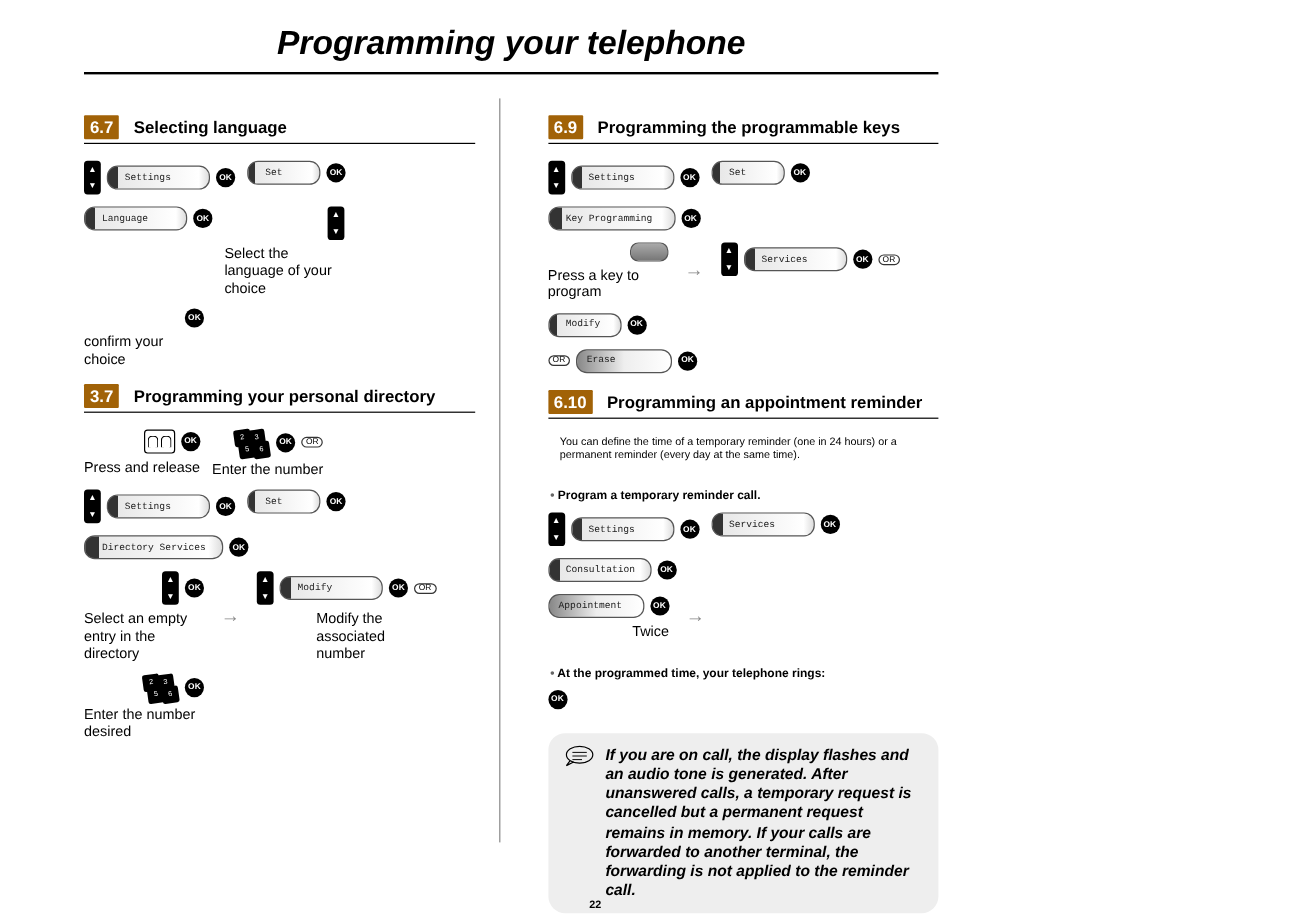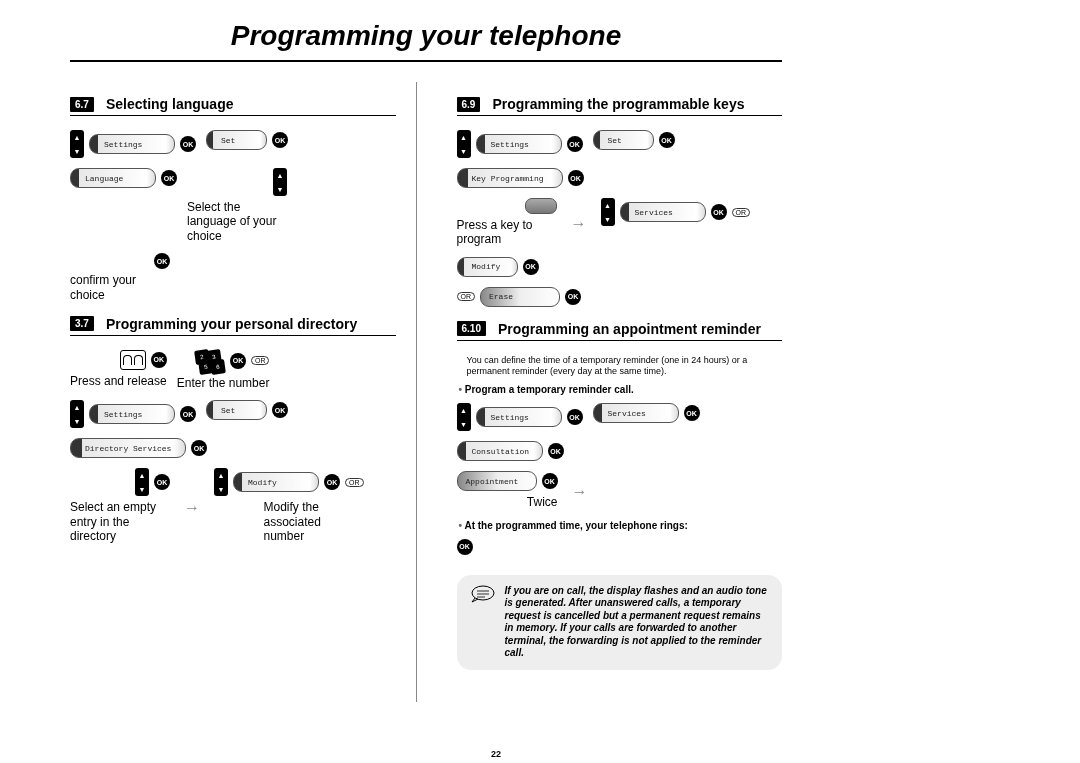--- a/index.html
+++ b/index.html
@@ -40,24 +40,24 @@
 
   .section-hdr {
     display: flex;
     align-items: center;
     gap: 12px;
     border-bottom: 1px solid #000;
     padding-bottom: 3px;
     margin: 14px 0 14px 0;
   }
   .sec-num-box {
-    background: #000000;
+    background: #a16207;
     color: #fff;
     font-weight: bold;
-    font-size: 10px;
+    font-size: 14px;
     padding: 2px 5px;
     border-radius: 1px;
   }
   .sec-title { font-weight: bold; font-size: 14px; }
 
   .row { display: flex; align-items: flex-start; gap: 10px; margin-bottom: 10px; flex-wrap: wrap;}
   .step { display: flex; flex-direction: column; align-items: flex-end; gap: 4px; font-size: 9px; }
   .step .icons { display: flex; align-items: center; gap: 5px; }
 
   .updown {
@@ -111,26 +111,26 @@
   }
   .book::before, .book::after {
     content:""; width: 7px; height: 9px; border: 1px solid #000; border-bottom: none;
     border-radius: 4px 4px 0 0;
   }
   .arrow { font-size: 16px; color: #888; align-self: center; padding: 0 4px;}
   .caption { font-size: 12px; line-height: 1.2; max-width: 100px; }
   .blankkey { width: 30px; height: 14px; border-radius: 7px; background: linear-gradient(#aaa,#777); border:1px solid #555;}
 
   .para { font-size: 9px; line-height: 1.3; margin: 8px 0 4px 10px; }
-  .bullet { font-size: 10px; margin: 6px 0 8px 2px; }
+  .bullet { font-size: 10px; margin: 22px 0 8px 2px; }
   .bullet b::before { content: "• "; color:#666;}
   .note-box {
     display: flex; gap: 10px; align-items: flex-start;
     background: #eee; border-radius: 14px; padding: 10px 14px;
-    font-size: 10px; font-style: italic; font-weight: bold; line-height: 1.25;
+    font-size: 13px; font-style: italic; font-weight: bold; line-height: 1.25;
     margin-top: 20px;
   }
   .note-icon { width: 24px; height: 18px; flex-shrink: 0;}
   .page-num {
     position: absolute;
     bottom: 4px;
     width: 100%;
     text-align: center;
     font-size: 9px;
     font-weight: bold;
@@ -263,20 +263,32 @@
           <div class="icons">
             <div class="updown">
                 <span>▲</span>
                 <span>▼</span>
               </div>
             <div class="pill">Modify</div>
             <div class="ok">OK</div>
             <span class="or-badge">OR</span>
           </div>
           <div class="caption">Modify the associated number</div>
+        </div>
+        <div class="step">
+          <div class="icons">
+            <div class="keypad">
+              <div class="kp kp1">2</div>
+                <div class="kp kp2">3</div>
+                <div class="kp kp3">5</div>
+                <div class="kp kp4">6</div>
+            </div>
+            <div class="ok">OK</div>
+          </div>
+          <div class="caption">Enter the number desired</div>
         </div>
       </div>
 
     </div>
 
     <div class="col col-right">
 
       <div class="section-hdr">
         <span class="sec-num-box">6.9</span>
         <span class="sec-title">Programming the programmable keys</span>

